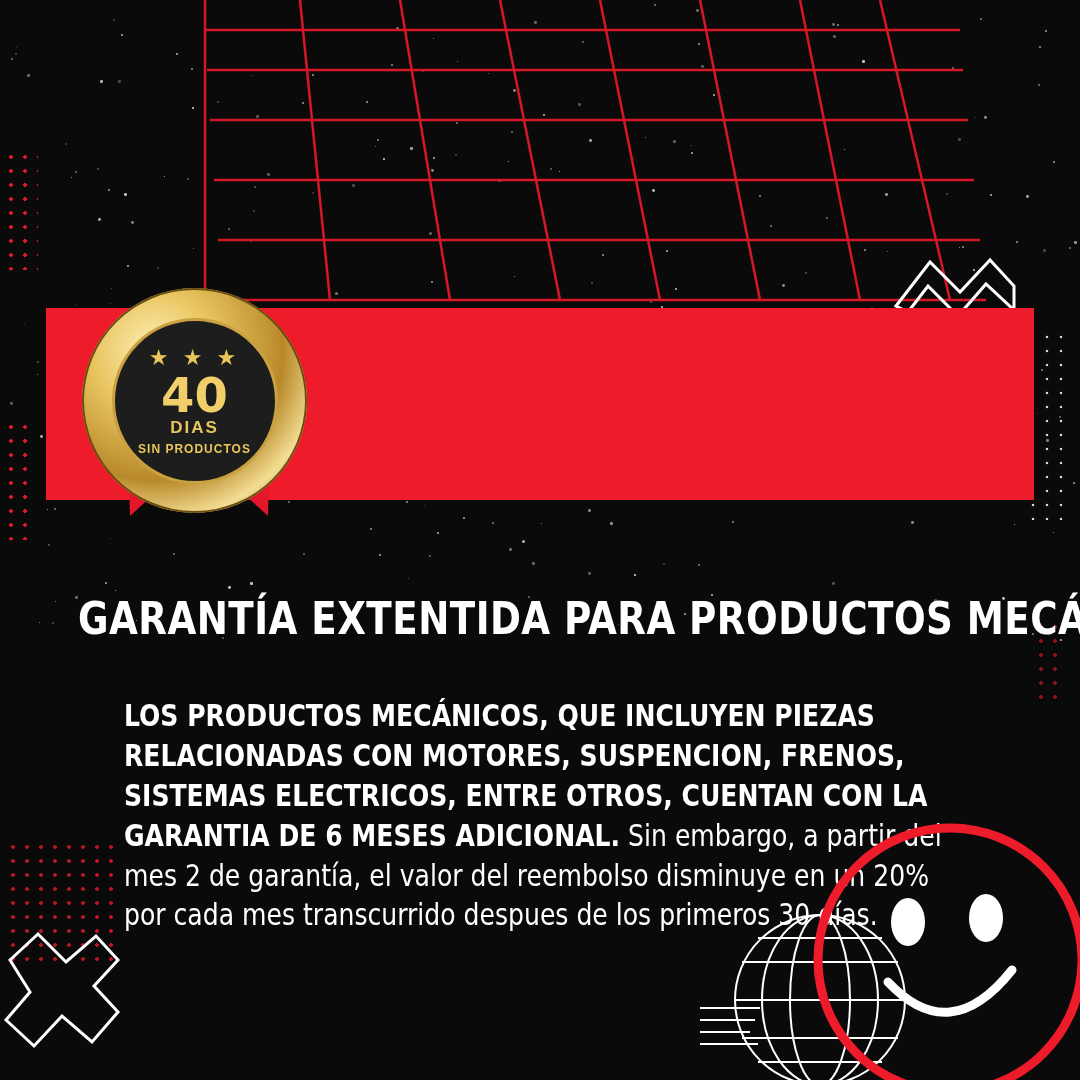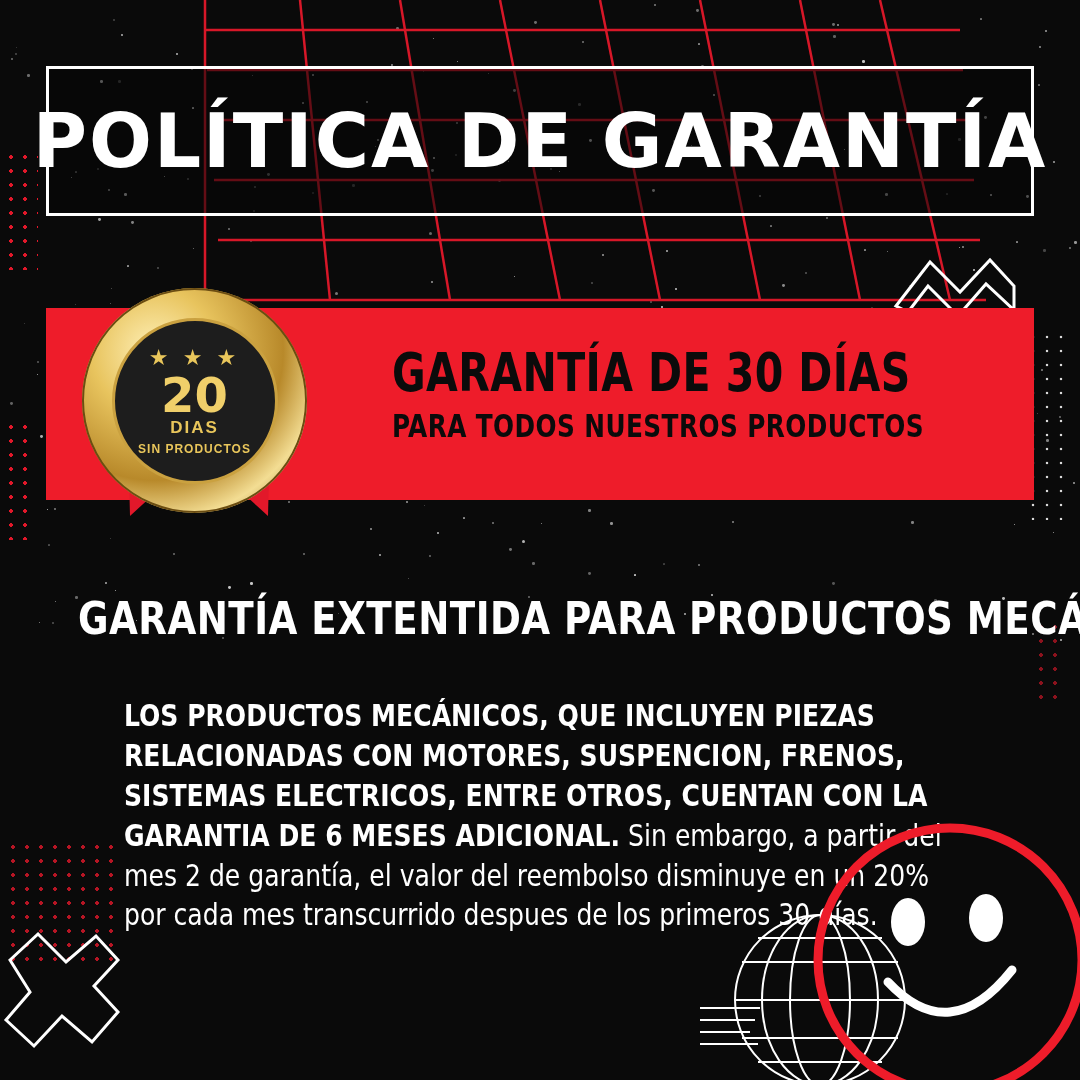--- a/index.html
+++ b/index.html
@@ -542,41 +542,34 @@
   <div class="dots dots-left-top"></div>
   <div class="dots dots-left-mid"></div>
   <div class="dots dots-left-low"></div>
   <div class="dots white dots-right-mid"></div>
   <div class="dots dots-right-low"></div>
 
   <svg class="arrow-shape" viewBox="0 0 130 75">
     <path d="M6 58 L40 14 L70 44 L100 12 L124 38 L124 62 L96 36 L68 68 L38 38 L18 64 Z" fill="none" stroke="#ffffff" stroke-width="3"></path>
   </svg>
 
-  <div class="title-box">
-    <div class="title-text">POLÍTICA DE GARANTÍA</div>
-  </div>
 
   <div class="red-banner"></div>
-  <div class="banner-texts">
-    <div class="banner-title">GARANTÍA DE 30 DÍAS</div>
-    <div class="banner-sub">PARA TODOS NUESTROS PRODUCTOS</div>
-  </div>
 
   <div class="seal-wrap">
     <svg class="ribbon" viewBox="0 0 178 110">
       <path d="M18 0 L58 0 L72 70 L44 56 L20 78 Z" fill="#e2182a"></path>
       <path d="M160 0 L120 0 L106 70 L134 56 L158 78 Z" fill="#e2182a"></path>
       <path d="M58 0 L72 70 L60 58 Z" fill="#b2101c"></path>
       <path d="M120 0 L106 70 L118 58 Z" fill="#b2101c"></path>
     </svg>
     <div class="seal">
       <div class="seal-inner">
         <div class="seal-stars">★ ★ ★</div>
-        <div class="seal-num">20</div>
+        <div class="seal-num">40</div>
         <div class="seal-days">DIAS</div>
         <div class="seal-tag">SIN PRODUCTOS</div>
       </div>
     </div>
   </div>
 
   <div class="section-heading">GARANTÍA EXTENTIDA PARA PRODUCTOS MECÁNICOS</div>
 
   <div class="paragraph">
     <span class="caps">LOS PRODUCTOS MECÁNICOS, QUE INCLUYEN PIEZAS RELACIONADAS CON MOTORES, SUSPENCION, FRENOS, SISTEMAS ELECTRICOS, ENTRE OTROS, CUENTAN CON LA GARANTIA DE 6 MESES ADICIONAL.</span><span> Sin embargo, a partir del mes 2 de garantía, el valor del reembolso disminuye en un 20% por cada mes transcurrido despues de los primeros 30 días.</span>

